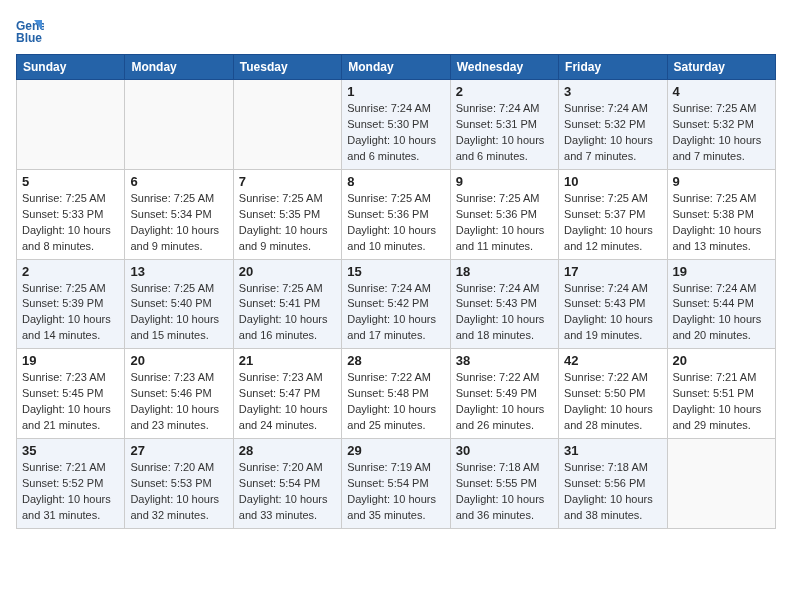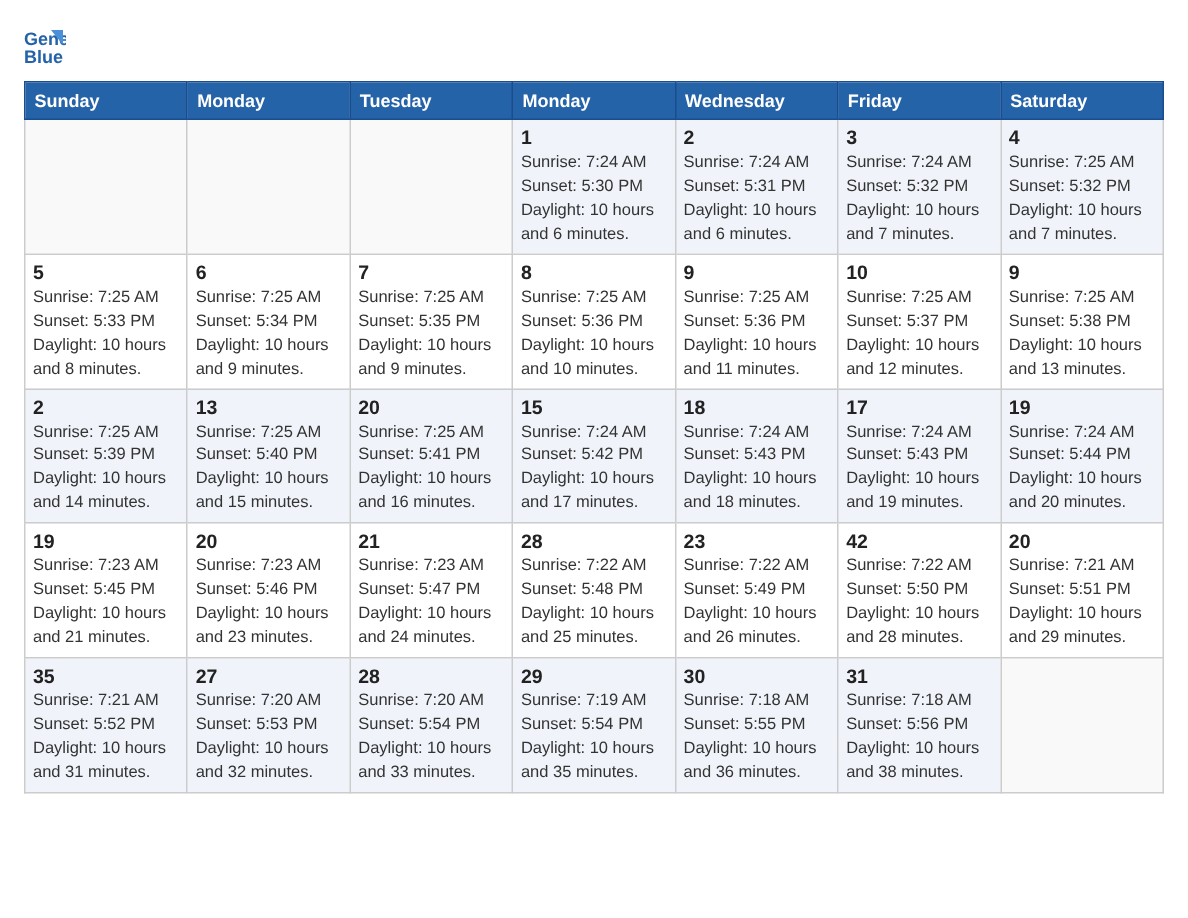--- a/index.html
+++ b/index.html
@@ -204,21 +204,21 @@
         </td>
         <td>
           <span class="day-num">21</span>
           <div class="day-detail">Sunrise: 7:23 AM<br>Sunset: 5:47 PM<br>Daylight: 10 hours and 24 minutes.</div>
         </td>
         <td>
           <span class="day-num">28</span>
           <div class="day-detail">Sunrise: 7:22 AM<br>Sunset: 5:48 PM<br>Daylight: 10 hours and 25 minutes.</div>
         </td>
         <td>
-          <span class="day-num">23</span>
+          <span class="day-num">38</span>
           <div class="day-detail">Sunrise: 7:22 AM<br>Sunset: 5:49 PM<br>Daylight: 10 hours and 26 minutes.</div>
         </td>
         <td>
           <span class="day-num">42</span>
           <div class="day-detail">Sunrise: 7:22 AM<br>Sunset: 5:50 PM<br>Daylight: 10 hours and 28 minutes.</div>
         </td>
         <td>
           <span class="day-num">20</span>
           <div class="day-detail">Sunrise: 7:21 AM<br>Sunset: 5:51 PM<br>Daylight: 10 hours and 29 minutes.</div>
         </td>

